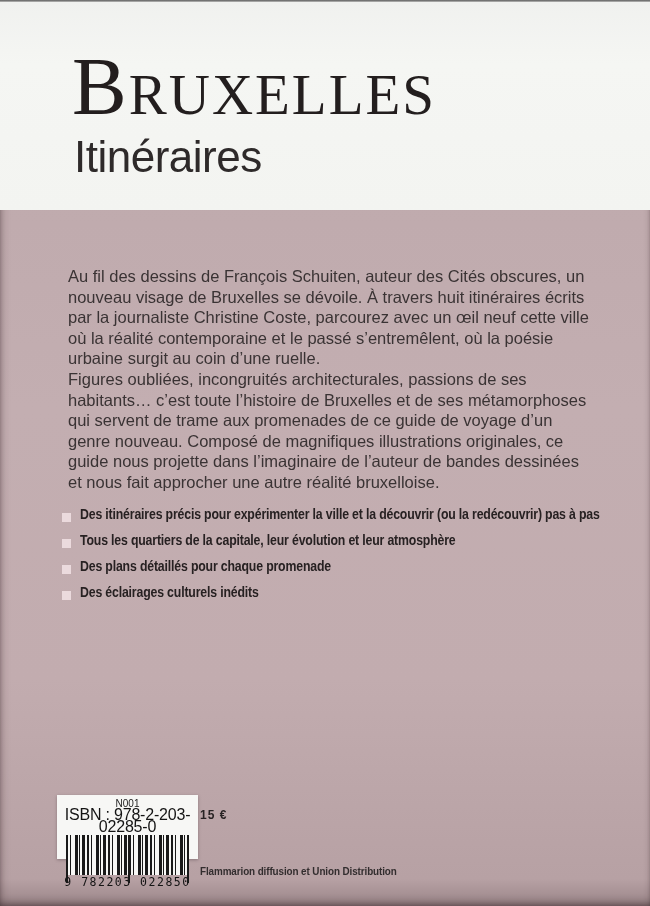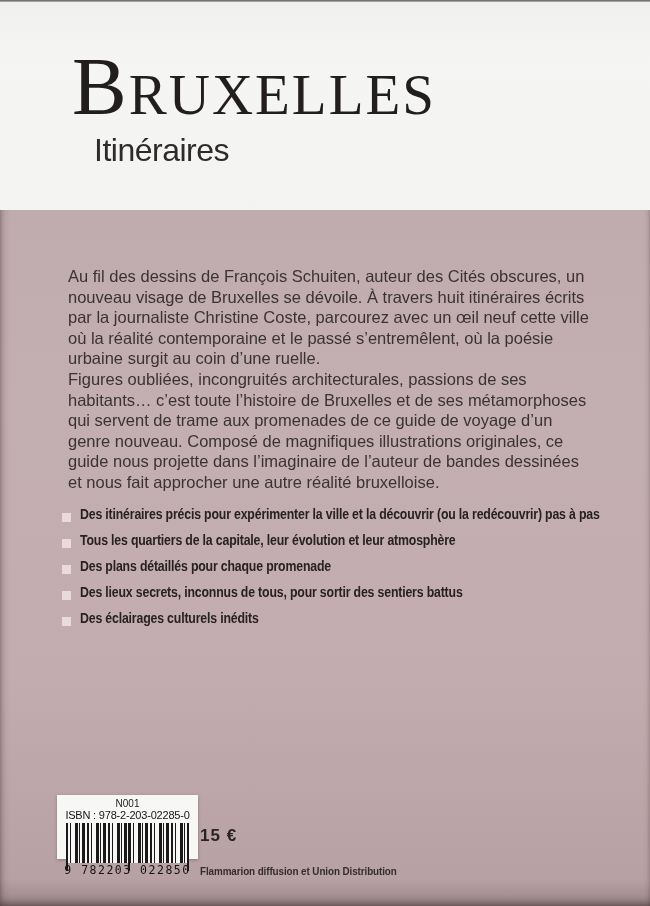--- a/index.html
+++ b/index.html
@@ -32,25 +32,24 @@
     font-variant: small-caps;
     font-size: 82px;
     line-height: 1;
     letter-spacing: 2px;
     color: #231e1e;
     font-weight: 500;
   }
   .subtitle {
     position: absolute;
     left: 74px; top: 130px;
-    font-size: 32px;
+    font-size: 44px;
     font-weight: 400;
     letter-spacing: -0.5px;
     color: #2e2a2a;
-    margin-left: 20px;
   }
   .blurb {
     position: absolute;
     left: 68px; top: 238px;
     width: 526px;
     font-size: 16.5px;
     line-height: 20.6px;
     color: #3a3334;
     margin-top: 28px;
   }
@@ -90,21 +89,21 @@
     text-align: center;
     padding-top: 3px;
     box-shadow: 0 1px 3px rgba(50,35,40,.35);
   }
   .print-code {
     font-size: 10px;
     color: #1b1b1b;
     line-height: 11px;
   }
   .isbn-line {
-    font-size: 11px;
+    font-size: 16px;
     letter-spacing: -0.2px;
     color: #141414;
     line-height: 12px;
   }
   .barcode-bars {
     position: relative;
     height: 40px;
     margin: 2px 9px 0 9px;
     background: repeating-linear-gradient(90deg,
       #191919 0px 2px,  #f7f7f5 2px 4px,
@@ -126,22 +125,22 @@
   .barcode-digits {
     font-family: "DejaVu Sans Mono", monospace;
     font-size: 11.5px;
     letter-spacing: 1.5px;
     color: #141414;
     line-height: 13px;
     margin-top: 1px;
   }
   .price {
     position: absolute;
-    left: 200px; top: 826px;
-    font-size: 17px;
+    left: 200px; top: 808px;
+    font-size: 12px;
     font-weight: bold;
     letter-spacing: 1px;
     color: #282324;
   }
   .distributor {
     position: absolute;
     left: 200px; top: 865px;
     font-size: 10.5px;
     font-weight: bold;
     letter-spacing: -0.1px;
@@ -177,24 +176,20 @@
       <span class="bullet-square"></span>
       <span class="feature-text">Des itinéraires précis pour expérimenter la ville et la découvrir (ou la redécouvrir) pas à pas</span>
     </li>
     <li class="feature">
       <span class="bullet-square"></span>
       <span class="feature-text">Tous les quartiers de la capitale, leur évolution et leur atmosphère</span>
     </li>
     <li class="feature">
       <span class="bullet-square"></span>
       <span class="feature-text">Des plans détaillés pour chaque promenade</span>
-    </li>
-    <li class="feature">
-      <span class="bullet-square"></span>
-      <span class="feature-text">Des lieux secrets, inconnus de tous, pour sortir des sentiers battus</span>
     </li>
     <li class="feature">
       <span class="bullet-square"></span>
       <span class="feature-text">Des éclairages culturels inédits</span>
     </li>
   </ul>
 
   <div class="barcode-box">
     <div class="print-code">N001</div>
     <div class="isbn-line">ISBN : 978-2-203-02285-0</div>

